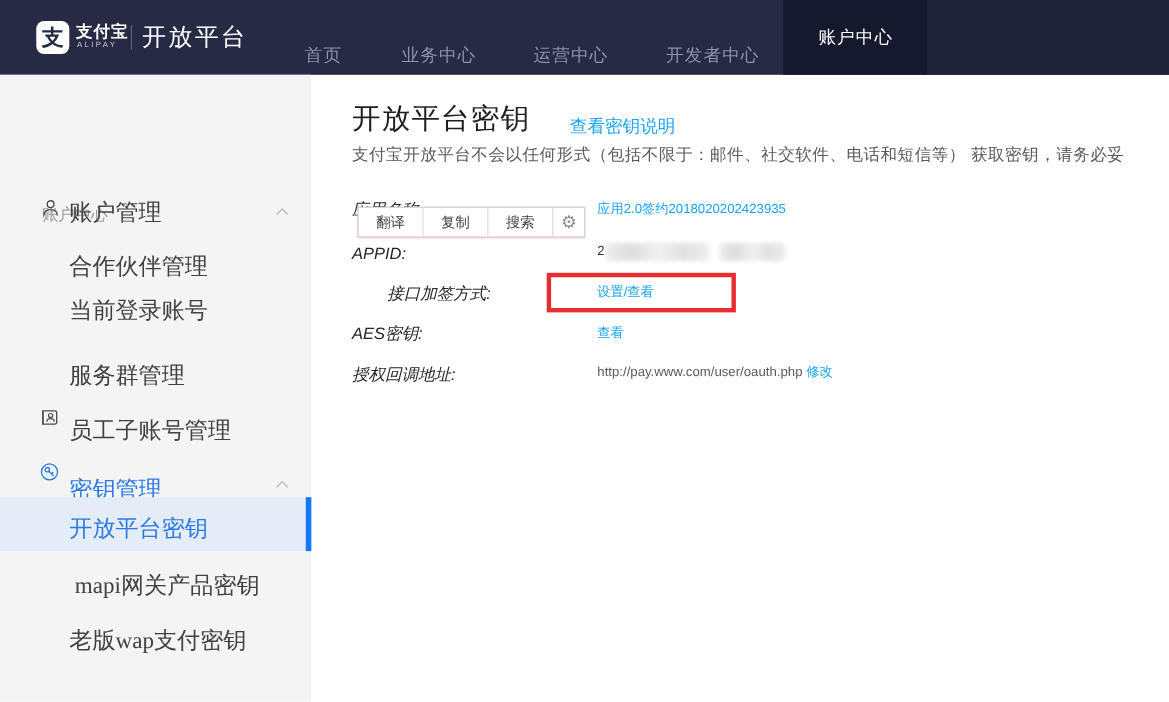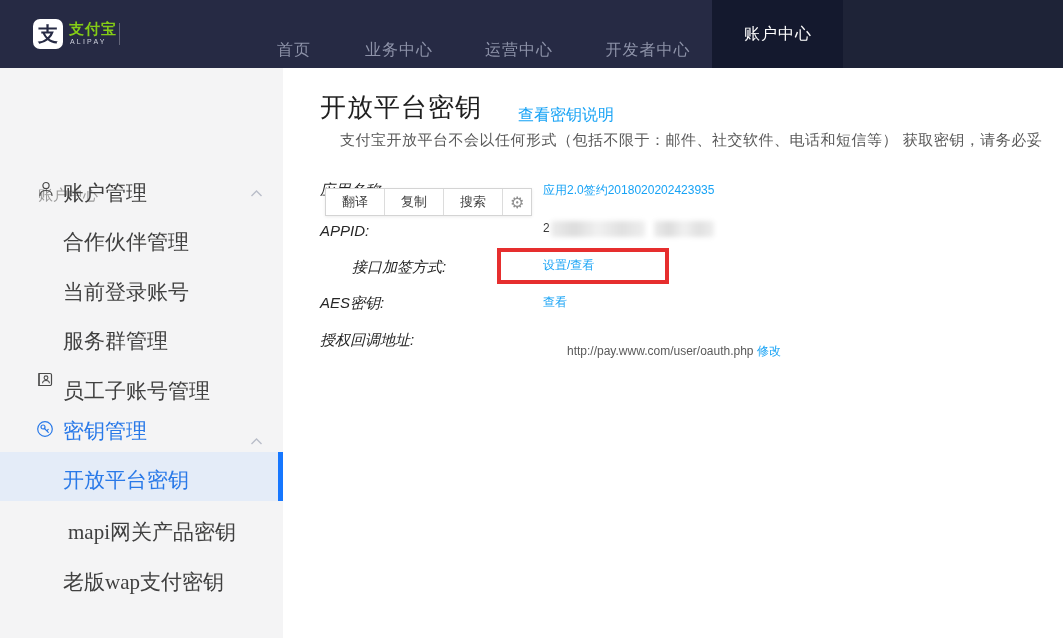--- a/index.html
+++ b/index.html
@@ -6,21 +6,21 @@
   html,body { width:1063px; height:638px; overflow:hidden; background:#fff;
     font-family:"Liberation Sans","DejaVu Sans",sans-serif; }
 
   
   #navbar { position:absolute; left:0; top:0; width:1063px; height:68px; background:#262a44; }
   #nav-right-seg { position:absolute; left:843px; top:0; width:220px; height:68px; background:#1e2337; }
   #nav-active-seg { position:absolute; left:712px; top:0; width:131px; height:68px; background:#14192e; }
   .logo-box { position:absolute; left:33px; top:19px; width:30px; height:30px; background:#fff;
     border-radius:7px; display:flex; align-items:center; justify-content:center;
     color:#262a44; font-size:20px; font-weight:bold; }
-  .logo-cn { position:absolute; left:69px; top:20px; color:#84cc16; font-size:15px; font-weight:bold; letter-spacing:1px; }
+  .logo-cn { position:absolute; left:69px; top:20px; color:#ffffff; font-size:15px; font-weight:bold; letter-spacing:1px; }
   .logo-en { position:absolute; left:70px; top:38px; color:#cfd2de; font-size:7px; letter-spacing:2.2px; }
   .logo-div { position:absolute; left:119px; top:23px; width:1px; height:22px; background:rgba(255,255,255,.28); }
   .logo-product { position:absolute; left:129px; top:19px; color:#fff; font-size:22px; letter-spacing:2px; }
   .nav-item { position:absolute; top:40px; transform:translateX(-50%); color:#8e93a9; font-size:16px;
     letter-spacing:1px; cursor:pointer; white-space:nowrap; }
   .nav-item.active { color:#fff; top:24px; }
 
   
   #sidebar { position:absolute; left:0; top:68px; width:283px; height:570px; background:#f4f4f5; }
   .sb-text { position:absolute; font-size:21px; color:#404040; white-space:nowrap; cursor:pointer;font-family:Liberation Serif, serif; }
@@ -29,21 +29,21 @@
   .sb-chevron { position:absolute; left:250px; width:13px; height:9px; }
   .sb-selected { position:absolute; left:0; top:384px; width:283px; height:49px; background:#e4ecf8; }
   .sb-selected-bar { position:absolute; right:0; top:0; width:5px; height:49px; background:#1677ff; }
   .blue { color:#2979e8; }
 
   
   #main-title { position:absolute; left:320px; top:90px; font-size:26px; color:#1f1f1f; font-weight:500; letter-spacing:1px; }
   .content-link { color:#18a3f5; text-decoration:none; cursor:pointer; }
   #title-link { position:absolute; left:518px; top:105px; font-size:16px;text-align:center; }
   #notice { position:absolute; left:320px; top:131px; right:0; font-size:15px; color:#595959;
-    white-space:nowrap; overflow:hidden; letter-spacing:.5px;margin-left:20px; }
+    white-space:nowrap; overflow:hidden; letter-spacing:.5px; }
   .form-label { position:absolute; left:320px; font-size:15px; color:#262626; white-space:nowrap;font-style:italic; }
   .form-value { position:absolute; left:543px; font-size:12px; white-space:nowrap; }
   .url-text { color:#595959; }
 
   
   #popup { position:absolute; left:325px; top:188px; height:28px; background:#fca5a5;
     border:1px solid #d4d4d4; display:flex; align-items:stretch; box-shadow:0 1px 3px rgba(0,0,0,.08); }
   .popup-btn { padding:0 16px; display:flex; align-items:center; font-size:13px; color:#404040;
     border-right:1px solid #dcdcdc; cursor:pointer; background:#fff; }
   .popup-gear { padding:0 7px; display:flex; align-items:center; font-size:16px; color:#8f8f8f; cursor:pointer; background:#fff; }
@@ -60,20 +60,21 @@
 <body>
 
 <div id="navbar">
   <div id="nav-right-seg"></div>
   <div id="nav-active-seg"></div>
 
   <div class="logo-box">支</div>
   <div class="logo-cn">支付宝</div>
   <div class="logo-en">ALIPAY</div>
   <div class="logo-div"></div>
+  <div class="logo-product">开放平台</div>
 
   <span class="nav-item" style="left:294px">首页</span>
   <span class="nav-item" style="left:399px">业务中心</span>
   <span class="nav-item" style="left:519px">运营中心</span>
   <span class="nav-item" style="left:648px">开发者中心</span>
   <span class="nav-item active" style="left:778px">账户中心</span>
 </div>
 
 <div id="sidebar">
   <div class="sb-header">账户中心</div>
@@ -85,41 +86,41 @@
       </svg>
   </span>
   <span class="sb-text" style="left:63px; top:111px;">账户管理</span>
   <span class="sb-chevron" style="top:116px;">
     <svg width="13" height="9" viewBox="0 0 13 9">
         <path d="M1.5 7 L6.5 2 L11.5 7" fill="none" stroke="#b9bdc9" stroke-width="1.4"></path>
       </svg>
   </span>
 
   <span class="sb-text" style="left:63px; top:160px;">合作伙伴管理</span>
-  <span class="sb-text" style="left:63px; top:210px;">当前登录账号</span>
+  <span class="sb-text" style="left:63px; top:200px;">当前登录账号</span>
   <span class="sb-text" style="left:63px; top:259px;">服务群管理</span>
 
   <span class="sb-icon" style="left:36px; top:303px;">
     <svg width="18" height="18" viewBox="0 0 18 18">
         <path d="M3 2.5 h11 a1.5 1.5 0 0 1 1.5 1.5 v9 a1.5 1.5 0 0 1 -1.5 1.5 h-11 z" fill="none" stroke="#4a4a4a" stroke-width="1.2"></path>
         <path d="M3 2.5 v12.5" fill="none" stroke="#4a4a4a" stroke-width="1.2"></path>
         <circle cx="10" cy="6.8" r="1.9" fill="none" stroke="#4a4a4a" stroke-width="1.1"></circle>
         <path d="M6.6 12.3 c0-1.9 1.5-2.8 3.4-2.8 s3.4 .9 3.4 2.8" fill="none" stroke="#4a4a4a" stroke-width="1.1"></path>
       </svg>
   </span>
   <span class="sb-text" style="left:63px; top:309px;">员工子账号管理</span>
 
   <span class="sb-icon" style="left:36px; top:352px;">
     <svg width="18" height="18" viewBox="0 0 18 18">
         <circle cx="9" cy="9" r="7.3" fill="none" stroke="#2979e8" stroke-width="1.2"></circle>
         <circle cx="7" cy="7" r="2" fill="none" stroke="#2979e8" stroke-width="1.2"></circle>
         <path d="M8.5 8.5 L12.3 12.3 M10.8 10.8 L12.2 9.4" fill="none" stroke="#2979e8" stroke-width="1.2" stroke-linecap="round"></path>
       </svg>
   </span>
-  <span class="sb-text blue" style="left:63px; top:349px;">密钥管理</span>
+  <span class="sb-text blue" style="left:63px; top:363px;">密钥管理</span>
   <span class="sb-chevron" style="top:364px;">
     <svg width="13" height="9" viewBox="0 0 13 9">
         <path d="M1.5 7 L6.5 2 L11.5 7" fill="none" stroke="#b9bdc9" stroke-width="1.4"></path>
       </svg>
   </span>
 
   <div class="sb-selected">
     <div class="sb-selected-bar"></div>
     <span class="sb-text blue" style="left:63px; top:14px;">开放平台密钥</span>
   </div>
@@ -148,16 +149,16 @@
 </div>
 
 <div class="form-label" style="top:258px;margin-left:32px;">接口加签方式:</div>
 <div id="red-box"></div>
 <a class="form-value content-link" style="top:257px;">设置/查看</a>
 
 <div class="form-label" style="top:294px;text-align:right;">AES密钥:</div>
 <a class="form-value content-link" style="top:294px;">查看</a>
 
 <div class="form-label" style="top:331px;">授权回调地址:</div>
-<div class="form-value" style="top:343px;margin-left:24px;">
+<div class="form-value" style="top:330px;">
   <span class="url-text">http://pay.www.com/user/oauth.php</span>
   <a class="content-link">修改</a>
 </div>
 
 </body></html>

